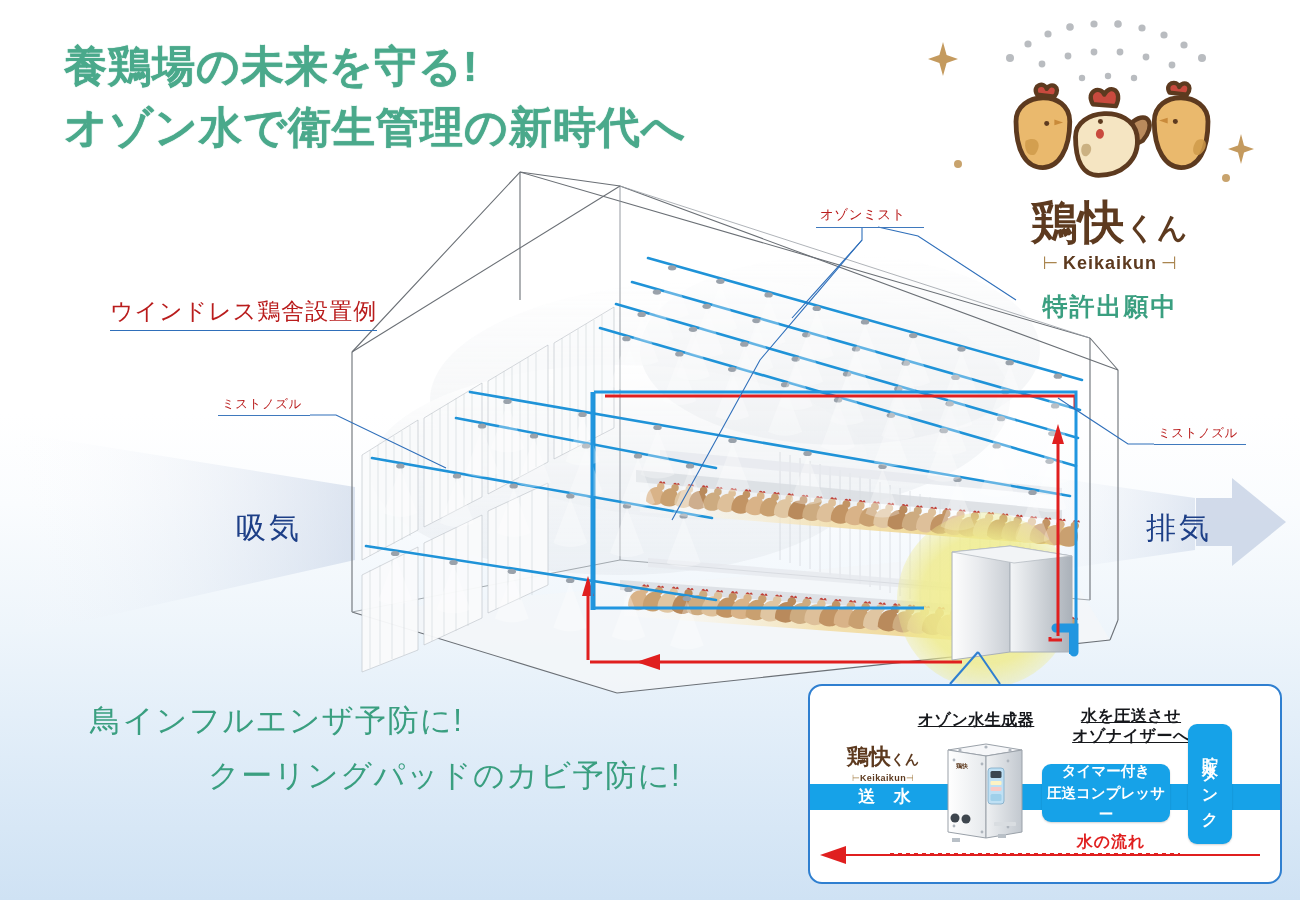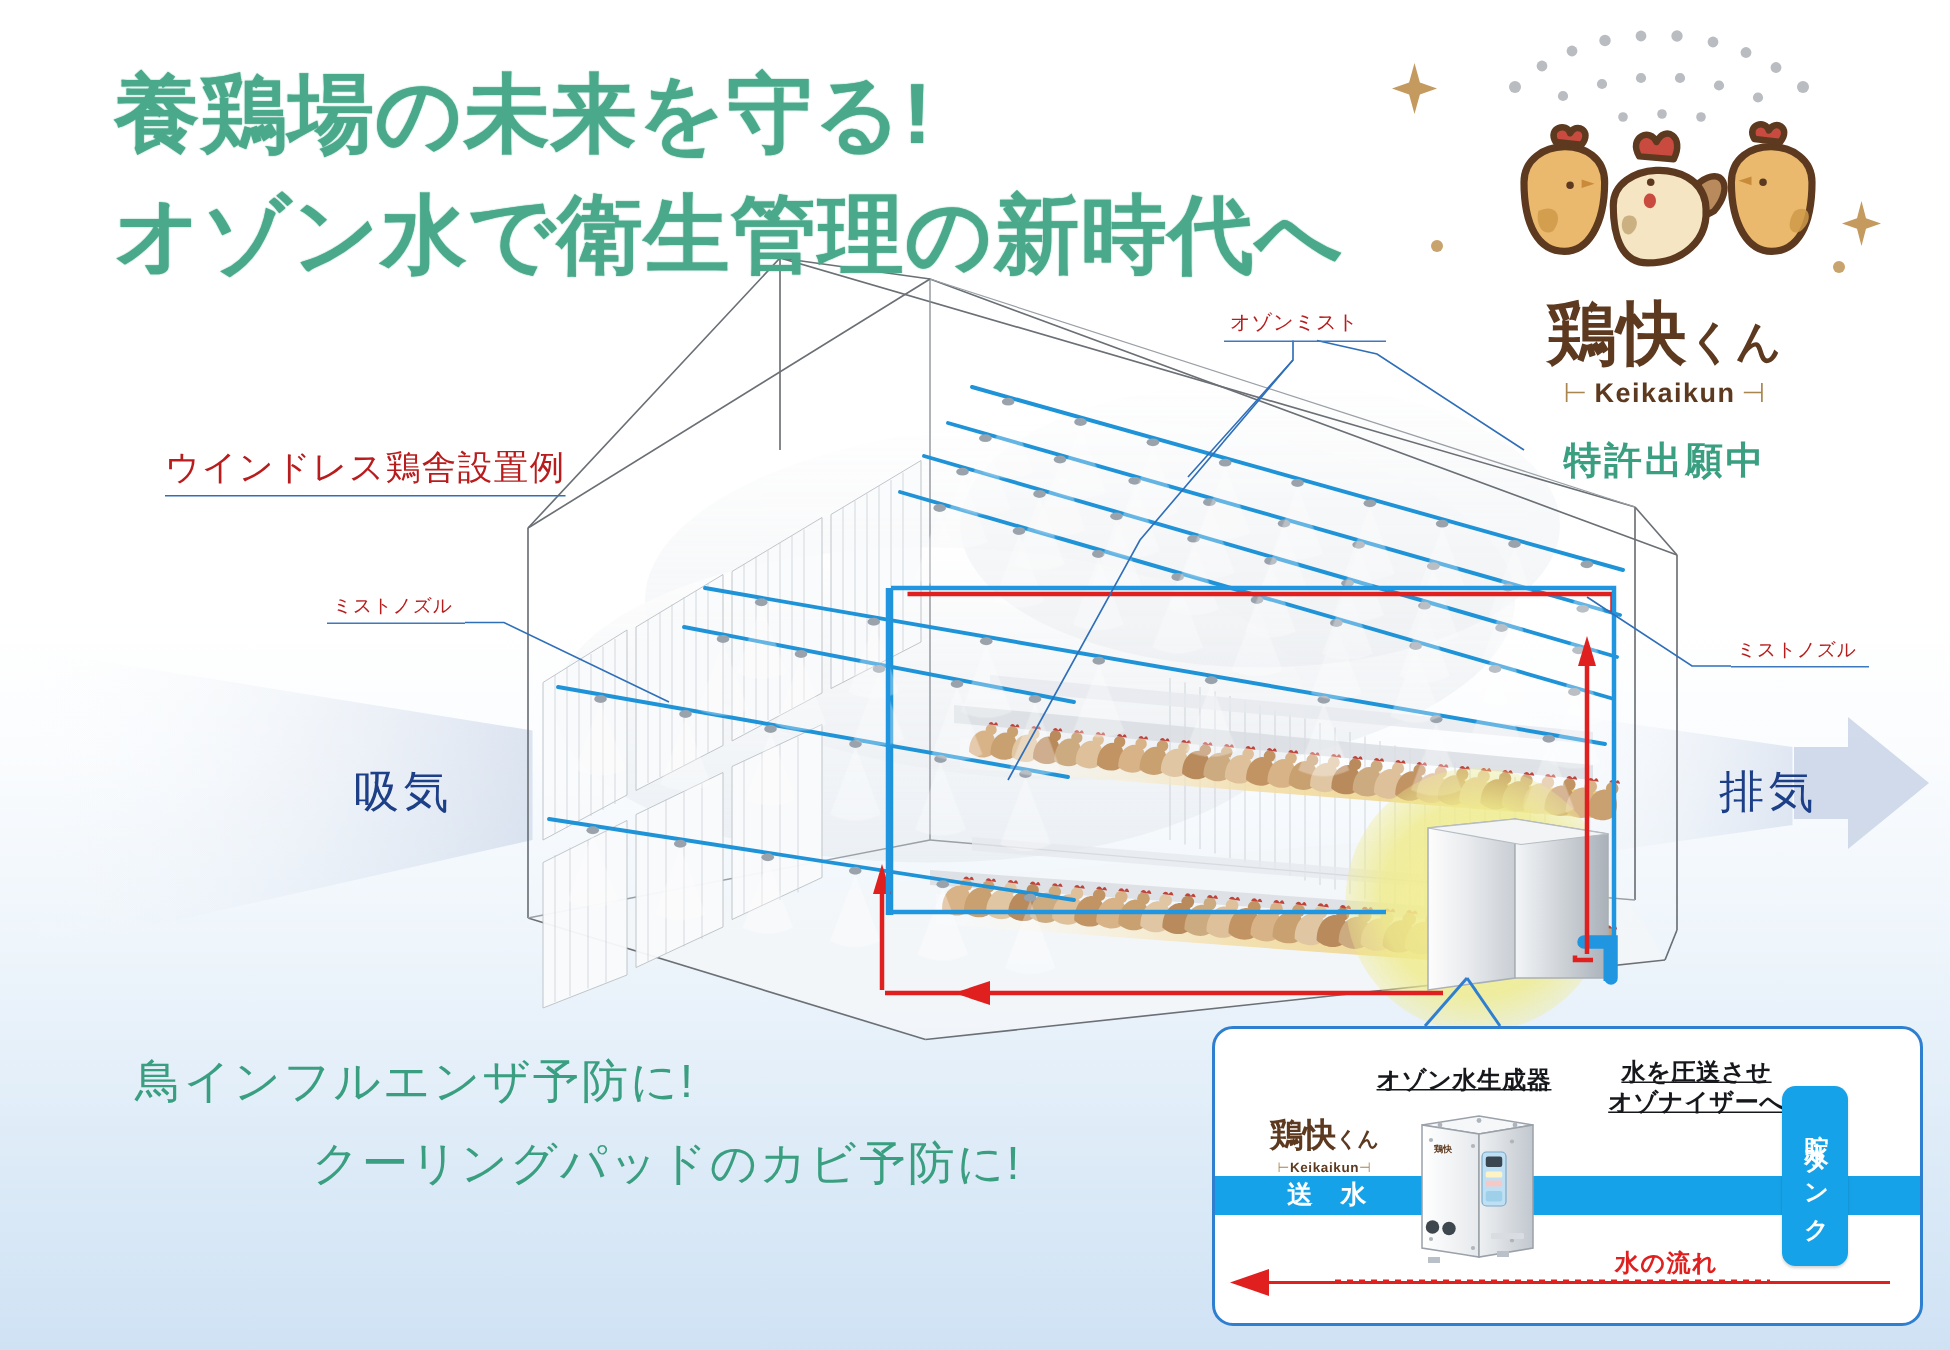--- a/index.html
+++ b/index.html
@@ -14,23 +14,23 @@
   
   .bg-grad {
     position:absolute; left:0; top:0; width:1300px; height:900px;
     background:linear-gradient(to bottom,
       #ffffff 0%, #ffffff 46%, #fafcfe 56%,
       #eef5fb 70%, #dfecf8 84%, #cfe2f4 100%);
   }
 
   
   .headline {
-    position:absolute; left:76px; top:36px;
+    position:absolute; left:64px; top:36px;
     color:#4aa98b;
-    font-size:57px; font-weight:bold; line-height:1.42;
+    font-size:43px; font-weight:bold; line-height:1.42;
     letter-spacing:1px;
     white-space:pre;
     text-shadow:0 0 1px #4aa98b;
   }
 
   
   .logo-wrap { position:absolute; left:960px; top:14px; width:300px; height:300px; }
   .spark { position:absolute; color:#c49a5e; }
   .spark svg { display:block; }
   .dots-arc { position:absolute; left:30px; top:6px; width:240px; height:80px; }
@@ -957,20 +957,22 @@
         <rect x="48.5" y="47" width="11" height="4" rx="1" fill="#fdf3c4"></rect>
         <rect x="48.5" y="53" width="11" height="4" rx="1" fill="#f7c9c6"></rect>
         <rect x="48.5" y="60" width="11" height="7" rx="1.5" fill="#9fd0ea"></rect>
         <rect x="52" y="88" width="22" height="4" rx="1" fill="#d9dde1"></rect>
         <circle cx="13" cy="84" r="4.5" fill="#3e464e"></circle>
         <circle cx="24" cy="85" r="4.5" fill="#3e464e"></circle>
         <rect x="10" y="104" width="8" height="4" fill="#b9c0c7"></rect>
         <rect x="56" y="100" width="8" height="4" fill="#b9c0c7"></rect>
       </svg>
 
+      <div class="boxblue box-comp" style="white-space:pre-line;"><span>タイマー付き
+圧送コンプレッサー</span></div>
       <div class="boxblue box-tank">貯水タンク</div>
 
       <div class="flowline"></div>
       <div class="flowline-dot"></div>
       <div class="flowarrow"></div>
       <div class="cap-flow">水の流れ</div>
     </div>
   </div>
 
 </div>

